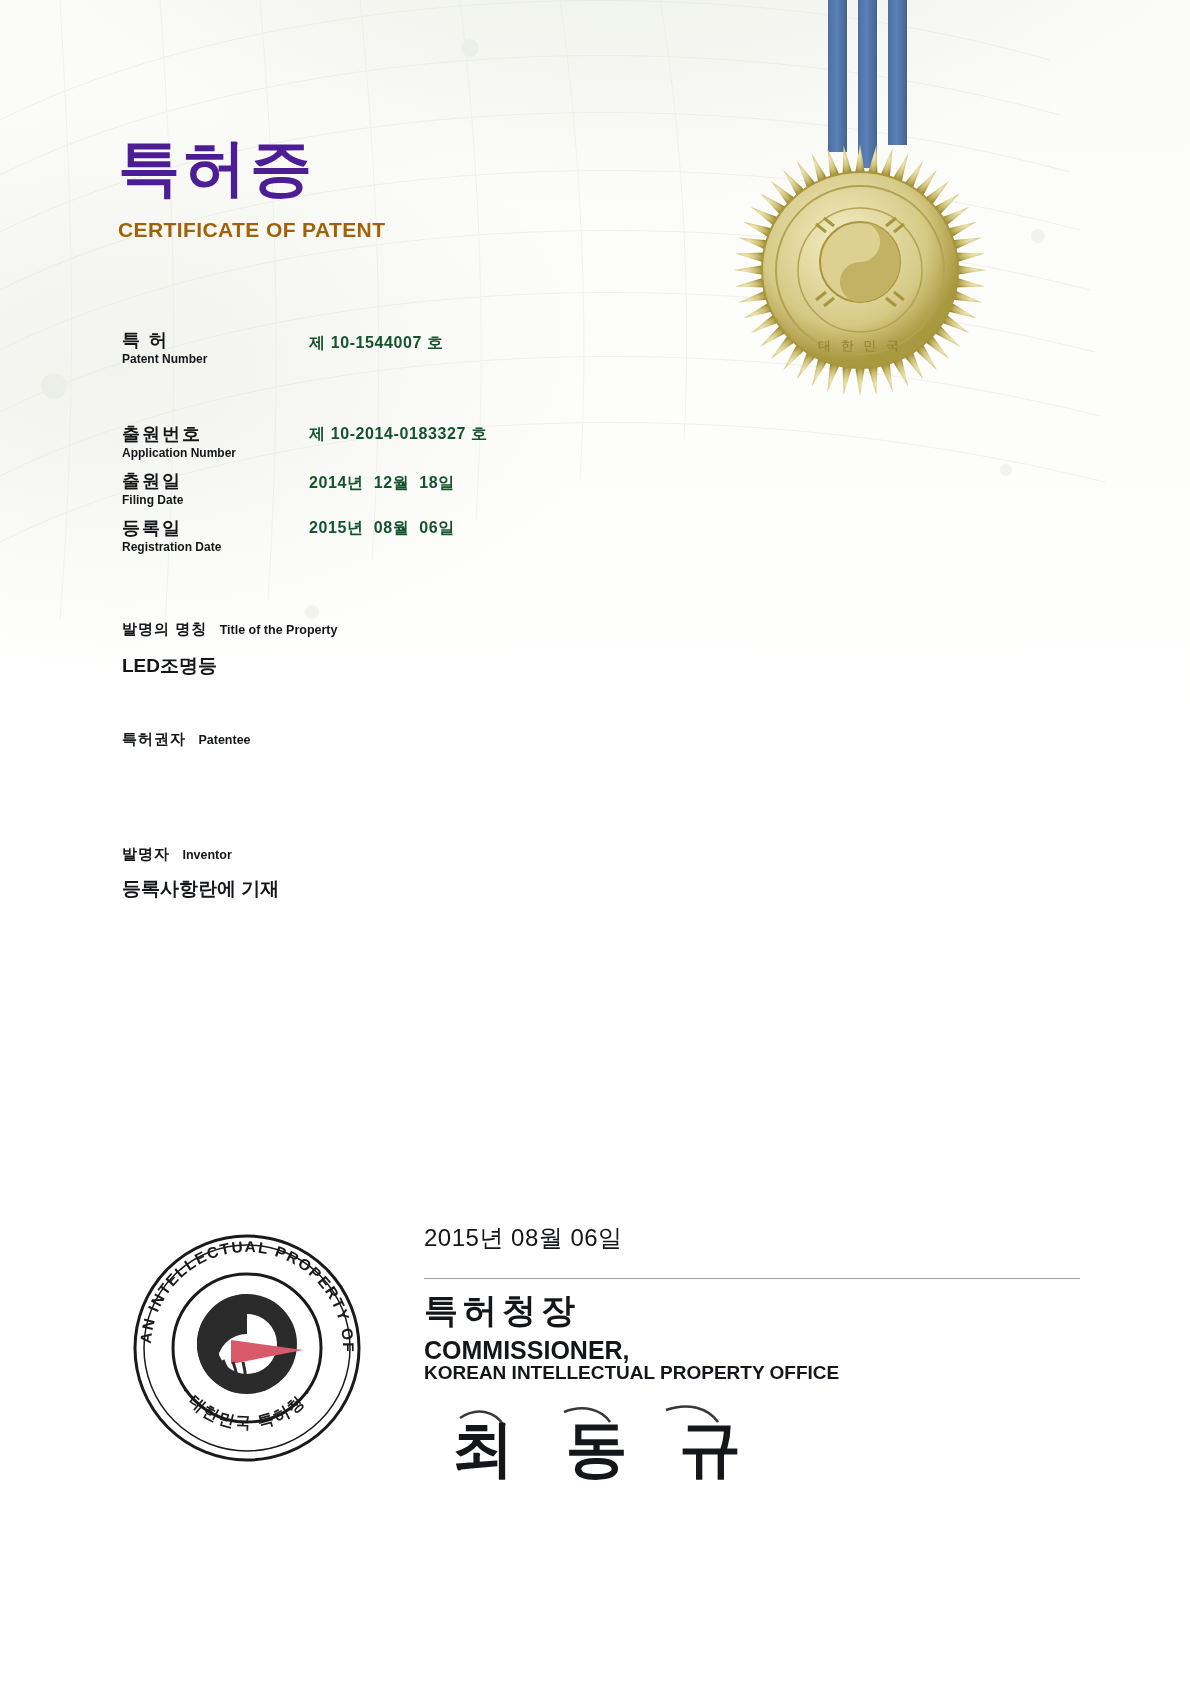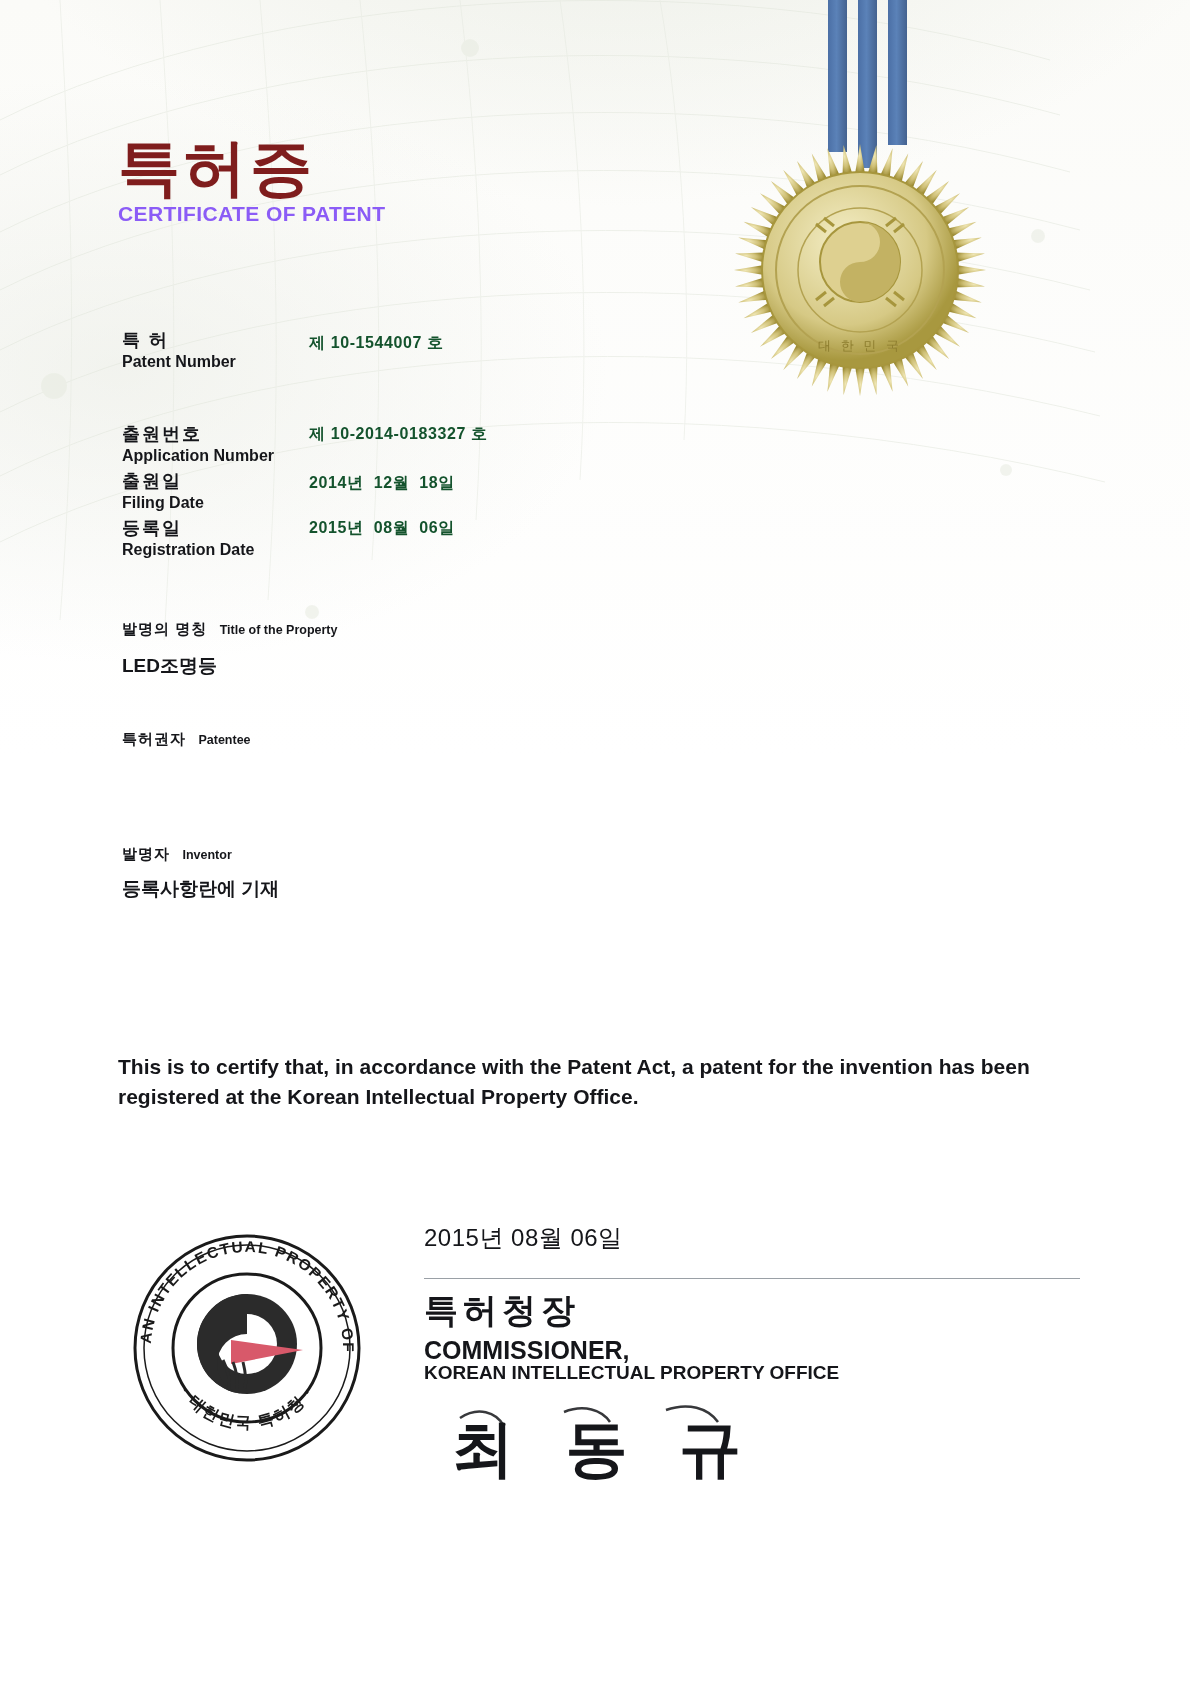--- a/index.html
+++ b/index.html
@@ -71,43 +71,43 @@
   .title-block {
     position: absolute;
     left: 118px;
     top: 135px;
   }
   .title-ko {
     font-size: 62px;
     font-weight: bold;
     letter-spacing: 4px;
     line-height: 1.05;
-    color: #7f1d1d;
+    color: #4c1d95;
   }
   .title-en {
-    margin-top: 2px;
+    margin-top: 18px;
     font-size: 21px;
     font-weight: bold;
     letter-spacing: 0.4px;
-    color: #8b5cf6;
+    color: #a16207;
   }
 
   
   .field {
     position: absolute;
   }
   .label-ko {
     font-size: 18px;
     font-weight: bold;
     letter-spacing: 2px;
     color: #15161a;
     line-height: 1.15;
   }
   .label-en {
-    font-size: 16px;
+    font-size: 12px;
     font-weight: bold;
     color: #15161a;
     line-height: 1.2;
     margin-top: 1px;
   }
   .value {
     position: absolute;
     font-size: 16px;
     font-weight: bold;
     letter-spacing: 0.6px;
@@ -387,21 +387,20 @@
     <span class="ko">특허권자</span>
     <span class="en">Patentee</span>
   </div>
 
   <div class="sec-head" style="left:122px; top:845px;">
     <span class="ko">발명자</span>
     <span class="en">Inventor</span>
   </div>
   <div class="sec-value" style="left:122px; top:875px;text-align:right;">등록사항란에 기재</div>
 
-  <div class="certify-en">This is to certify that, in accordance with the Patent Act, a patent for the invention has been registered at the Korean Intellectual Property Office.</div>
 
   <div class="sign-date">2015년 08월 06일</div>
   <div class="sign-rule"></div>
   <div class="sign-title-ko">특허청장</div>
   <div class="sign-title-en1">COMMISSIONER,</div>
   <div class="sign-title-en2">KOREAN INTELLECTUAL PROPERTY OFFICE</div>
 
   <svg class="signature" viewBox="0 0 290 105">
     <text x="0" y="78" font-family="'Liberation Serif', serif" font-size="62" font-weight="bold" fill="#15161a" letter-spacing="18">최 동 규</text>
     <g stroke="#15161a" stroke-width="2.5" fill="none" opacity="0.85">

